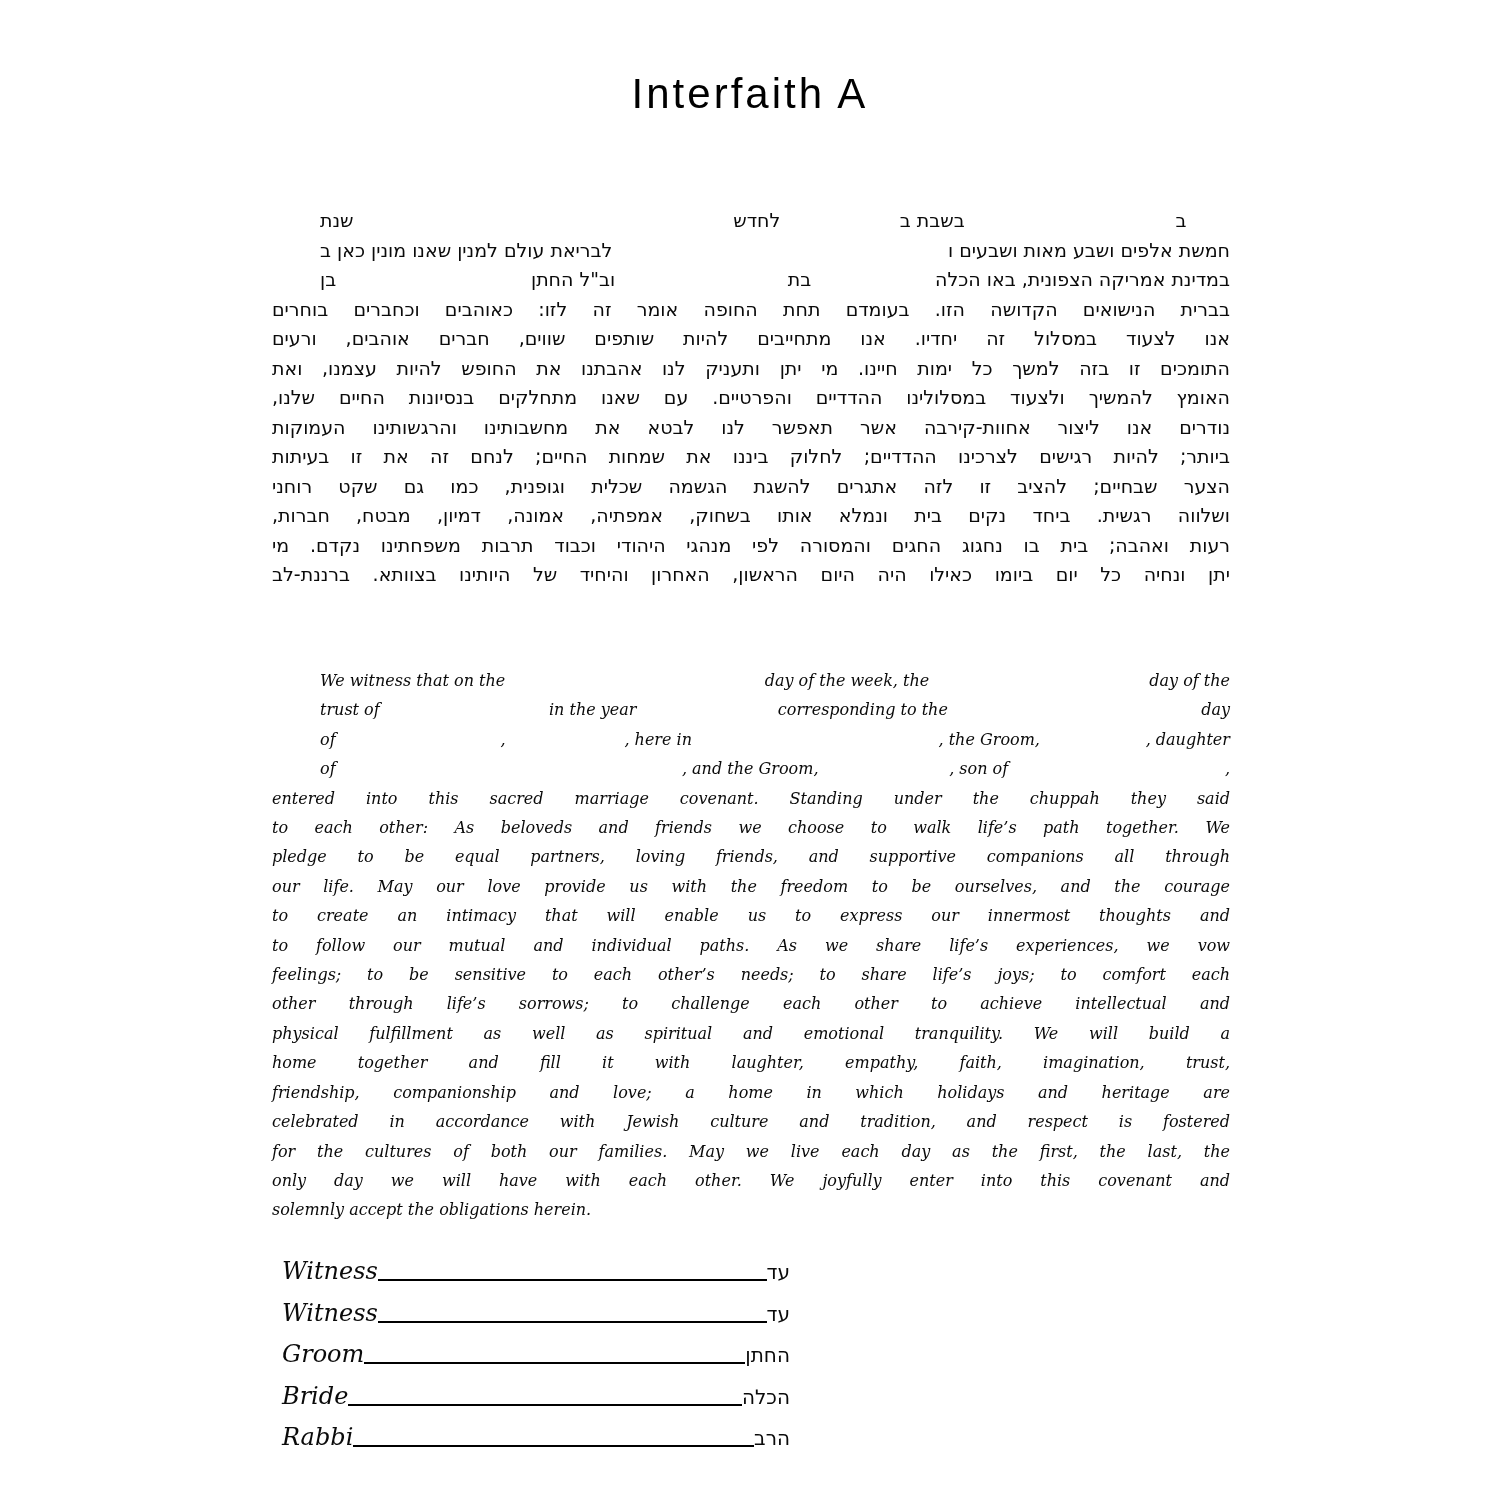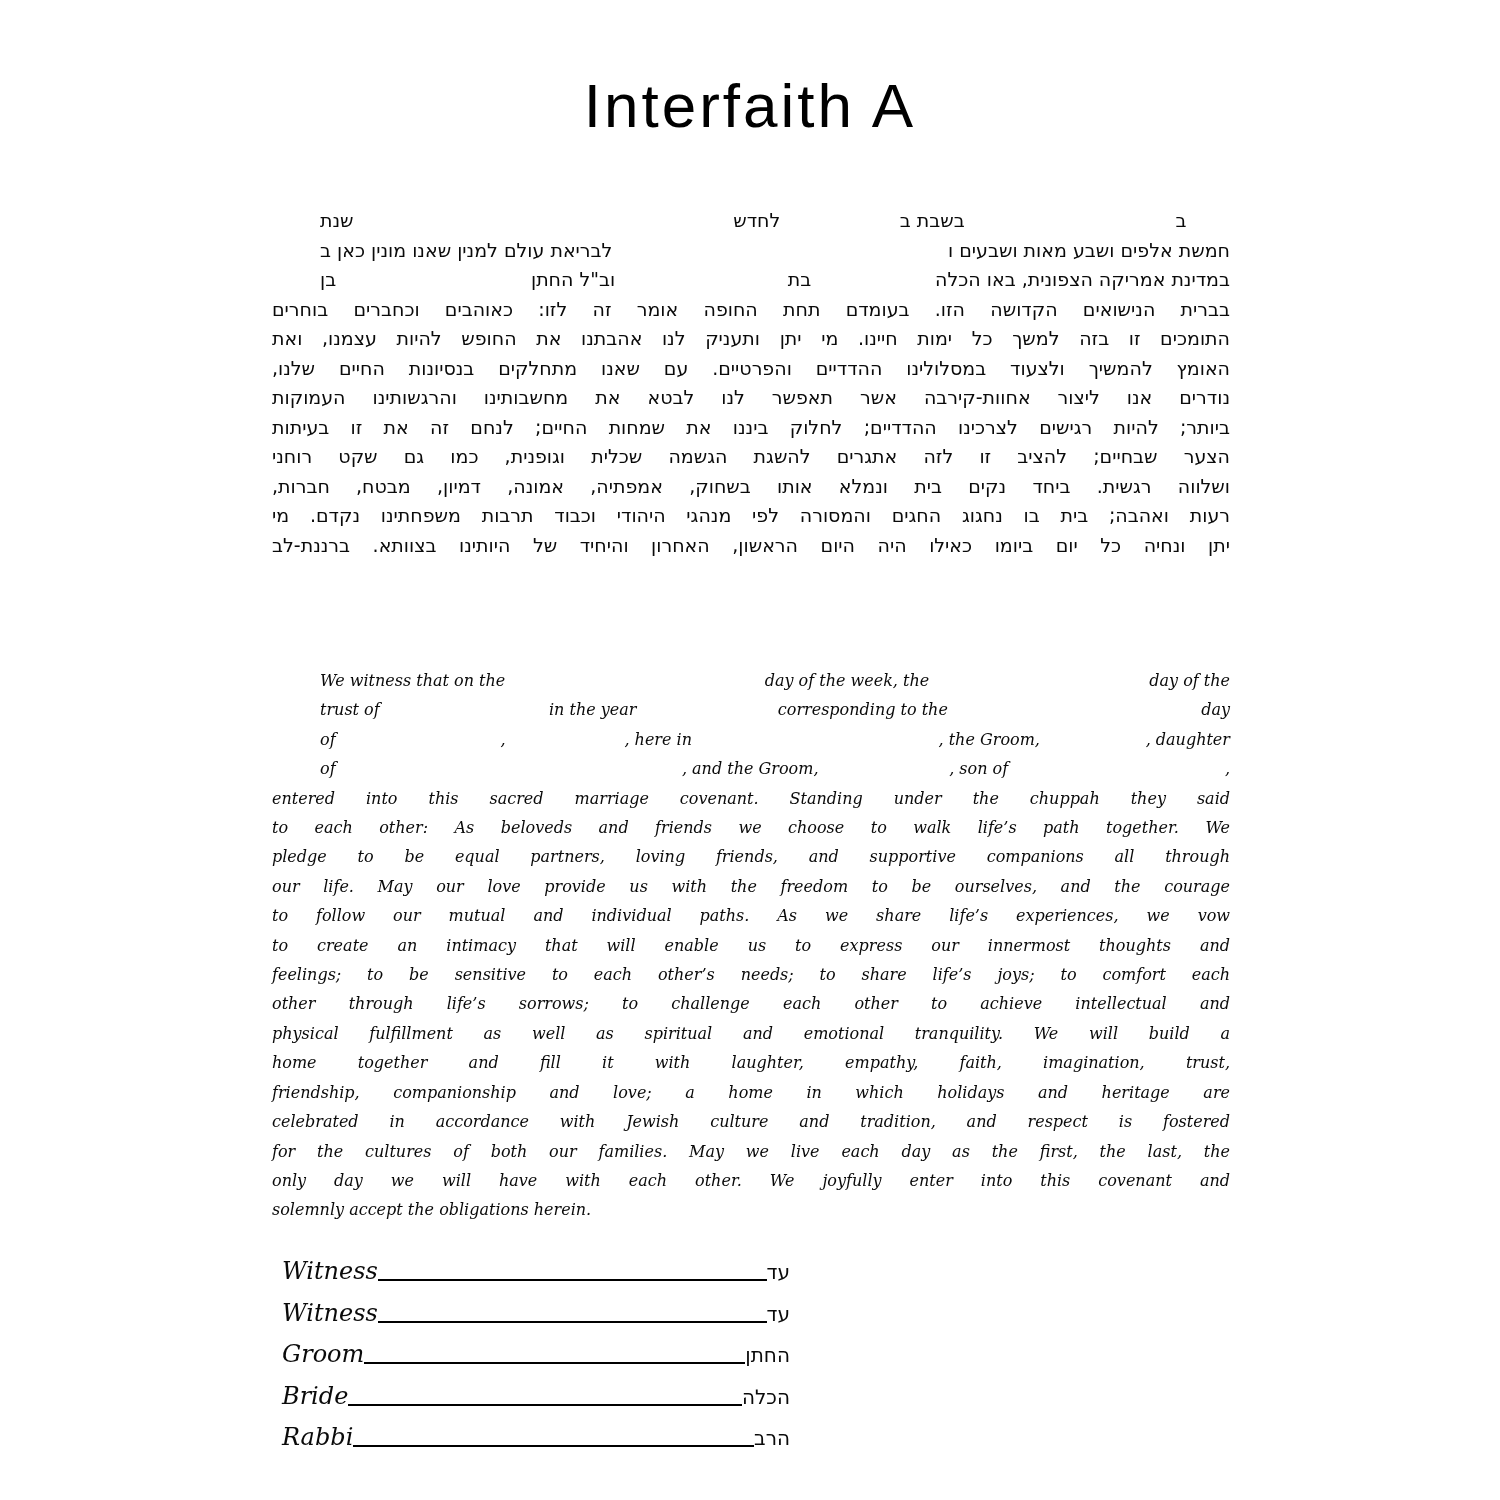--- a/index.html
+++ b/index.html
@@ -4,21 +4,21 @@
 <style>
   html,body { margin:0; padding:0; background:#ffffff; }
   .page {
     position:relative; width:1500px; height:1500px;
     background:#ffffff; color:#0a0a0a; overflow:hidden;
   }
   .title {
     position:absolute; top:70px; left:0; width:100%;
     text-align:center;
     font-family:"Liberation Sans", sans-serif;
-    font-size:62px; font-weight:400; letter-spacing:3px; color:#000;
+    font-size:42px; font-weight:400; letter-spacing:3px; color:#000;
   }
   .content { position:absolute; left:272px; width:958px; }
   .hebrew-block {
     top:206px; direction:rtl;
     font-family:"DejaVu Sans", sans-serif;
     font-size:19px; line-height:29.5px; font-weight:500;
   }
   .english-block {
     top:666px; direction:ltr;
     font-family:"DejaVu Serif", serif; font-style:italic;
@@ -74,20 +74,21 @@
       <div class="line fields">
         <span class="seg">במדינת אמריקה הצפונית, באו הכלה</span>
         <span class="blank" style="flex-grow: 75;"></span>
         <span class="seg">בת</span>
         <span class="blank" style="flex-grow: 123;"></span>
         <span class="seg">וב"ל החתן</span>
         <span class="blank" style="flex-grow: 145;"></span>
         <span class="seg">בן</span>
       </div>
       <div class="line justify">בברית הנישואים הקדושה הזו.  בעומדם תחת החופה אומר זה לזו:  כאוהבים וכחברים בוחרים</div>
+      <div class="line justify">אנו לצעוד במסלול זה יחדיו. אנו מתחייבים להיות שותפים שווים, חברים אוהבים, ורעים</div>
       <div class="line justify">התומכים זו בזה למשך כל ימות חיינו.  מי יתן ותעניק לנו אהבתנו את החופש להיות עצמנו, ואת</div>
       <div class="line justify">האומץ להמשיך ולצעוד במסלולינו ההדדיים והפרטיים. עם שאנו מתחלקים בנסיונות החיים שלנו,</div>
       <div class="line justify">נודרים אנו ליצור אחוות-קירבה אשר תאפשר לנו לבטא את מחשבותינו והרגשותינו העמוקות</div>
       <div class="line justify">ביותר; להיות רגישים לצרכינו ההדדיים; לחלוק ביננו את שמחות החיים; לנחם זה את זו בעיתות</div>
       <div class="line justify">הצער שבחיים; להציב זו לזה אתגרים להשגת הגשמה שכלית וגופנית, כמו גם שקט רוחני</div>
       <div class="line justify">ושלווה רגשית.  ביחד נקים בית ונמלא אותו בשחוק, אמפתיה, אמונה, דמיון, מבטח, חברות,</div>
       <div class="line justify">רעות ואהבה; בית בו נחגוג החגים והמסורה לפי מנהגי היהודי וכבוד תרבות משפחתינו נקדם. מי</div>
       <div class="line justify">יתן ונחיה כל יום ביומו כאילו היה היום הראשון, האחרון והיחיד של היותינו בצוותא. ברננת-לב</div>
     </div>
   <div class="content english-block" id="english-block">
@@ -124,22 +125,22 @@
         <span class="seg">, and the Groom,</span>
         <span class="blank" style="flex-grow: 97;"></span>
         <span class="seg">, son of</span>
         <span class="blank" style="flex-grow: 198;"></span>
         <span class="seg">,</span>
       </div>
       <div class="line justify">entered into this sacred marriage covenant.  Standing under the chuppah they said</div>
       <div class="line justify">to each other:  As beloveds and friends we choose to walk life’s path together. We</div>
       <div class="line justify">pledge to be equal partners, loving friends, and supportive companions all through</div>
       <div class="line justify">our life.  May our love provide us with the freedom to be ourselves, and the courage</div>
+      <div class="line justify">to create an intimacy that will enable us to express our innermost thoughts and</div>
       <div class="line justify">to follow our mutual and individual paths.  As we share life’s experiences, we vow</div>
-      <div class="line justify">to create an intimacy that will enable us to express our innermost thoughts and</div>
       <div class="line justify">feelings; to be sensitive to each other’s needs; to share life’s joys; to comfort each</div>
       <div class="line justify">other through life’s sorrows; to challenge each other to achieve intellectual and</div>
       <div class="line justify">physical fulfillment as well as spiritual and emotional tranquility.  We will build a</div>
       <div class="line justify">home together and fill it with laughter, empathy, faith, imagination, trust,</div>
       <div class="line justify">friendship, companionship and love; a home in which holidays and heritage are</div>
       <div class="line justify">celebrated in accordance with Jewish culture and tradition, and respect is fostered</div>
       <div class="line justify">for the cultures of both our families.  May we live each day as the first, the last, the</div>
       <div class="line justify">only day we will have with each other.  We joyfully enter into this covenant and</div>
       <div class="line left">solemnly accept the obligations herein.</div>
     </div>

